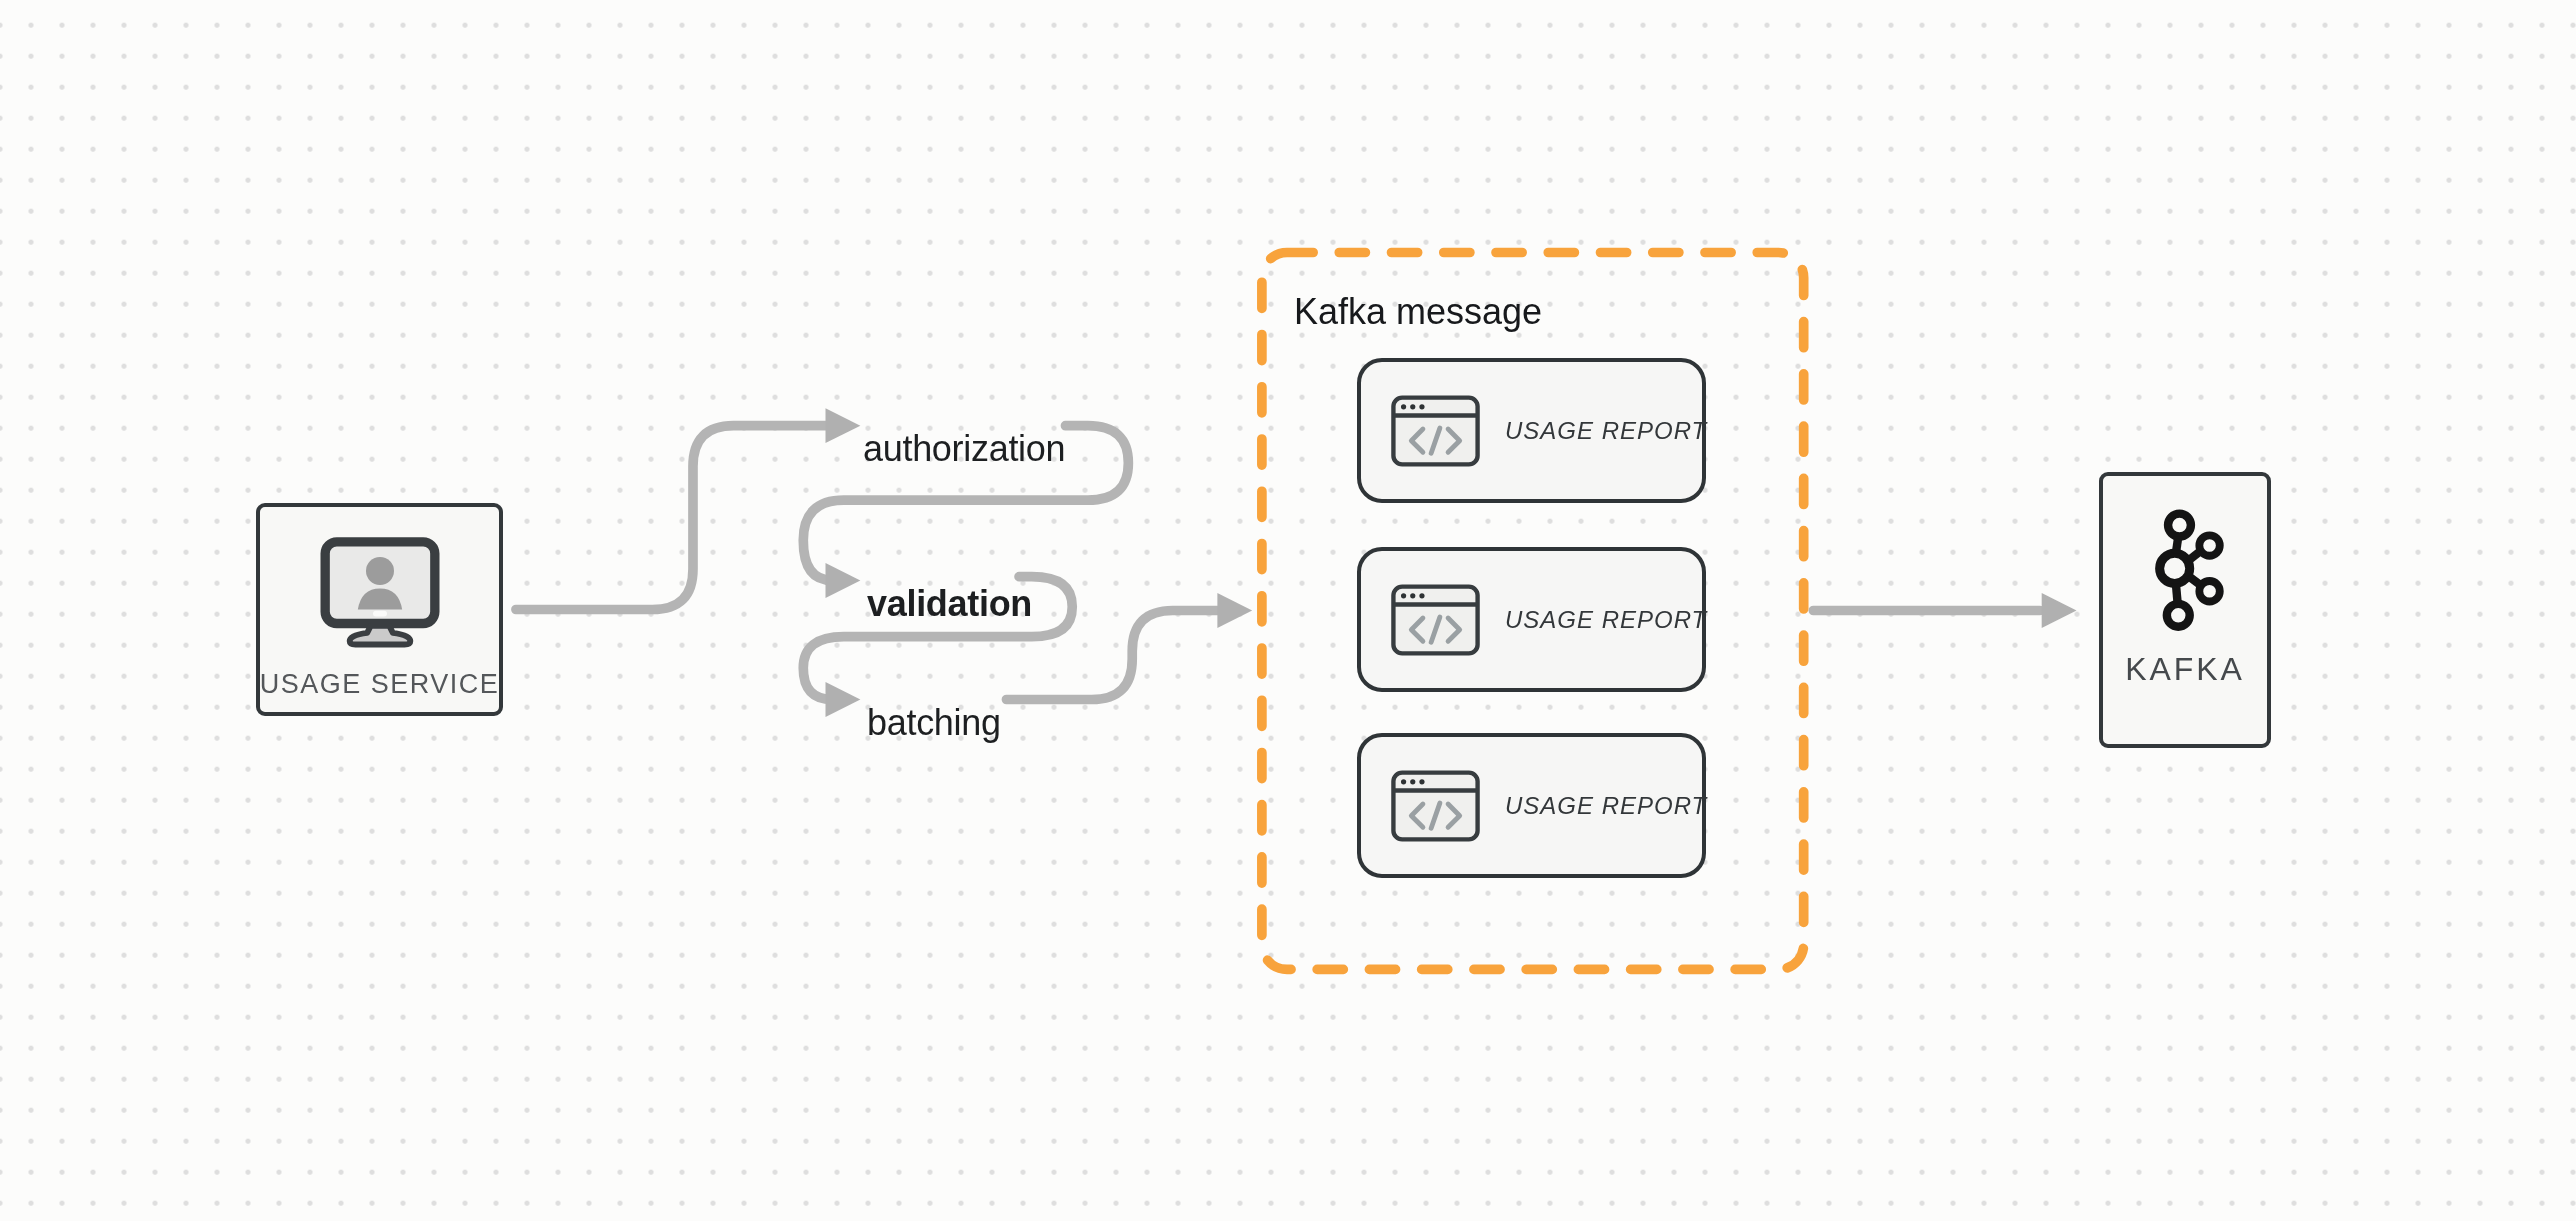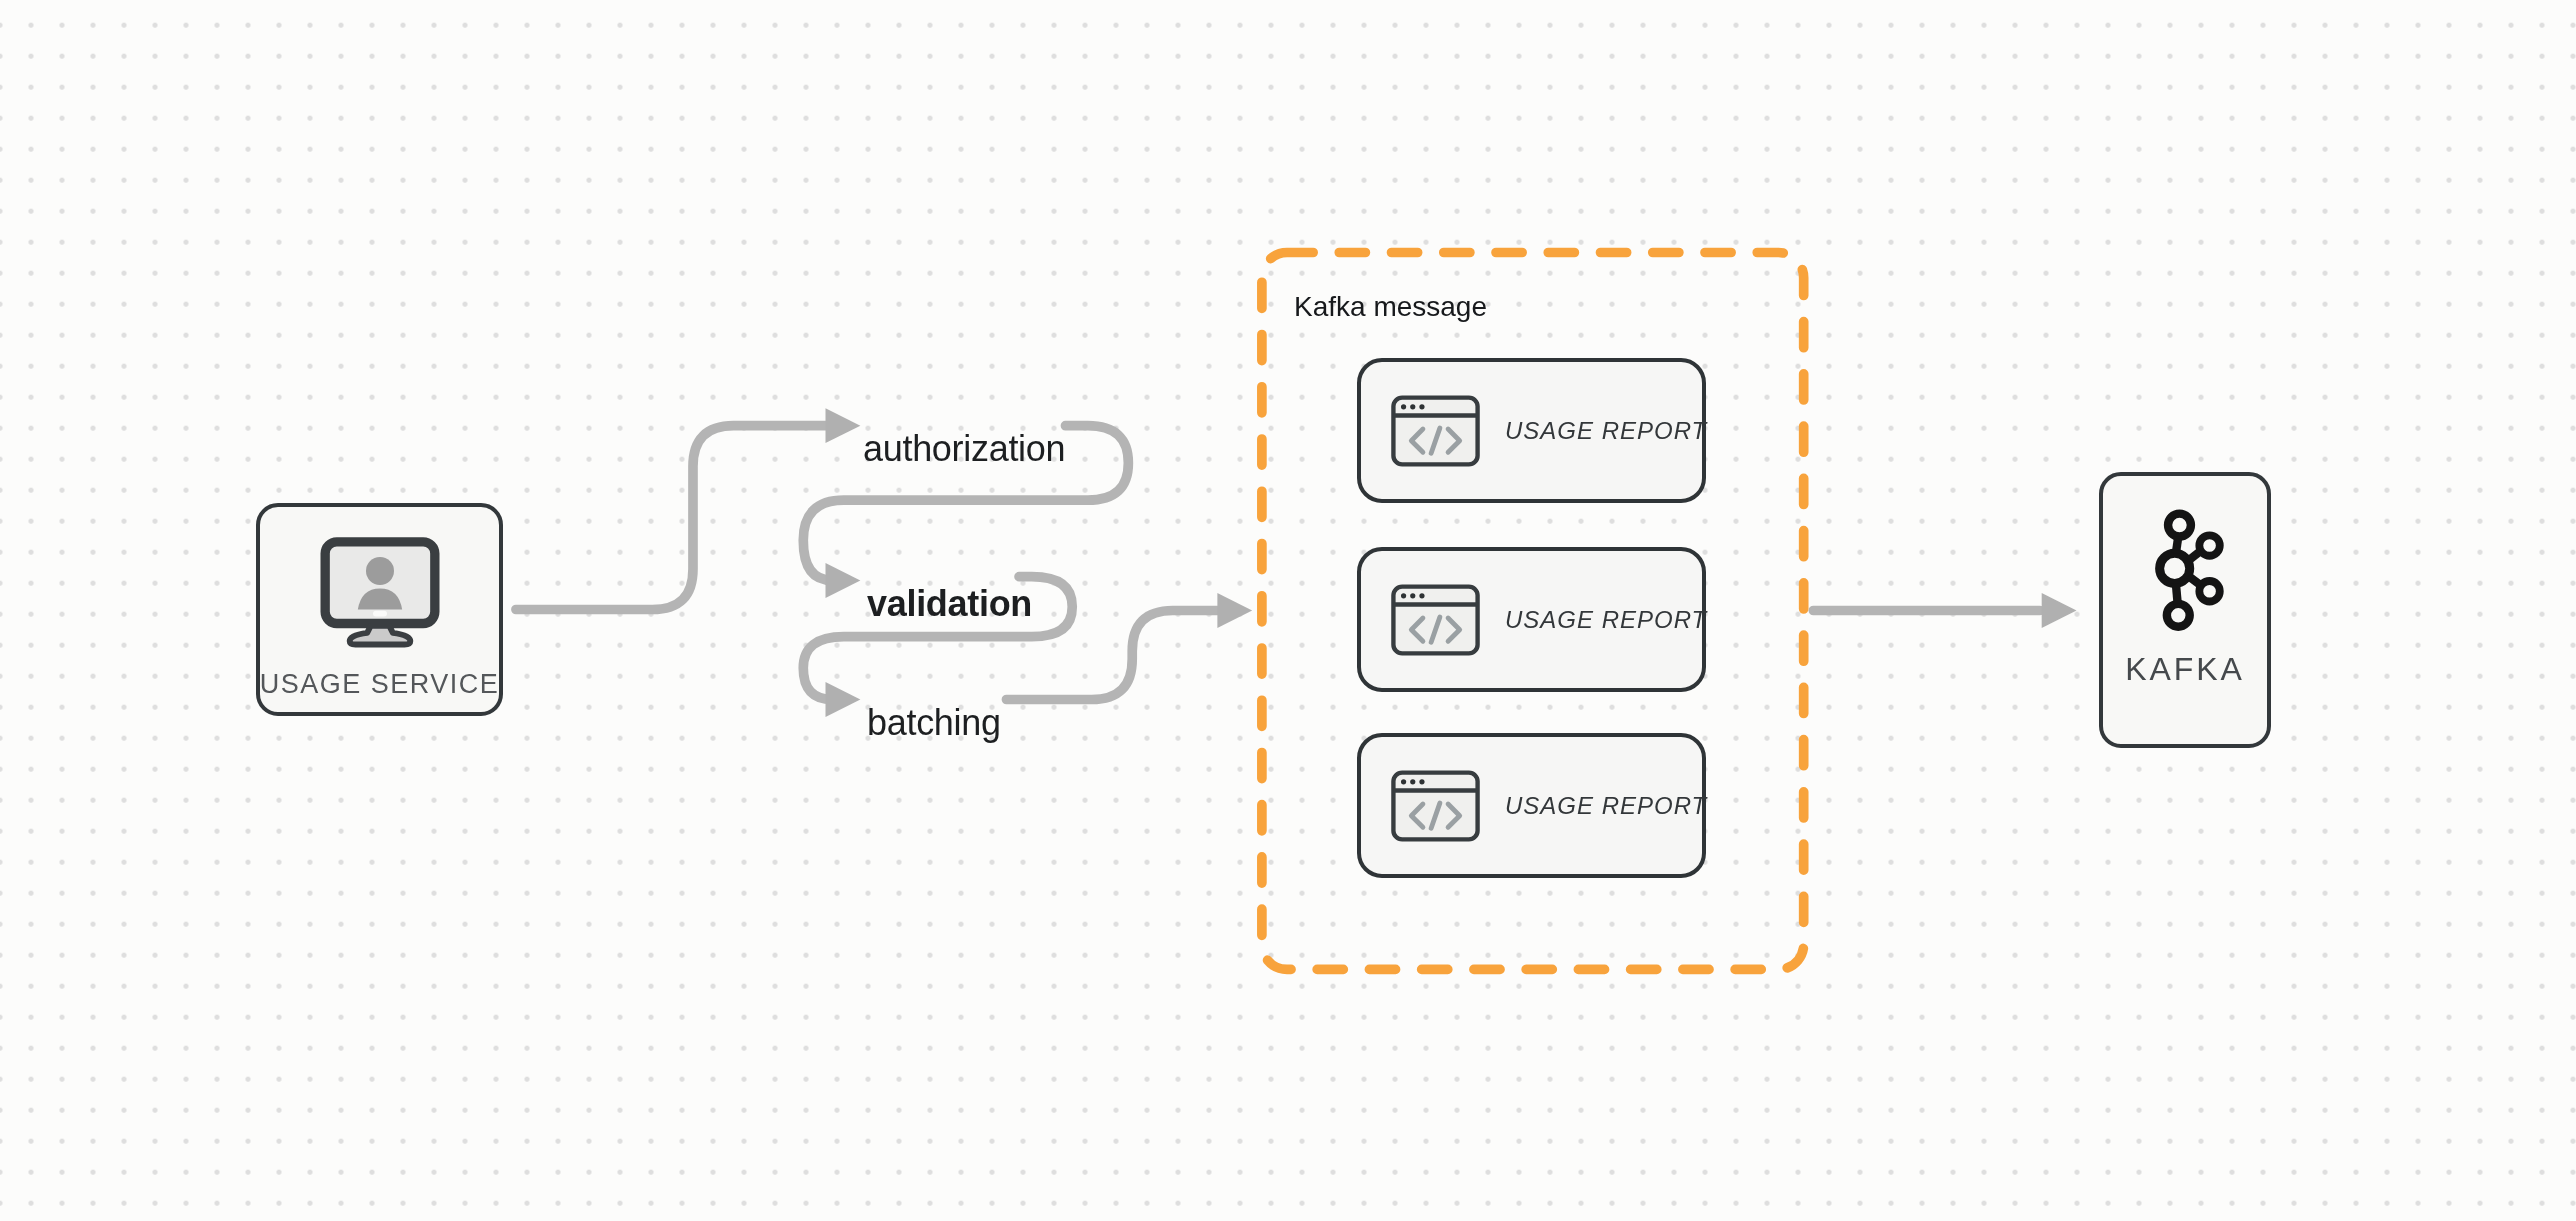--- a/index.html
+++ b/index.html
@@ -22,21 +22,21 @@
     position: absolute;
     left: 0; top: 0;
     width: 2576px; height: 1221px;
     pointer-events: none;
   }
   
   .node {
     position: absolute;
     background: #f8f8f6;
     border: 4.8px solid #33383b;
-    border-radius: 22px;
+    border-radius: 9px;
     display: flex;
     flex-direction: column;
     align-items: center;
   }
   .node-usage-service {
     left: 256px; top: 503px;
     width: 247px; height: 213px;
     padding-top: 29px;
   }
   .node-usage-service .node-label {
@@ -69,21 +69,21 @@
     white-space: nowrap;
     margin-top: 24px;
   }
   .step-authorization { left: 863px; top: 426px; }
   .step-validation    { left: 867px; top: 581px; font-weight: bold; }
   .step-batching      { left: 867px; top: 700px; }
   
   .group-title {
     position: absolute;
     left: 1294px; top: 291px;
-    font-size: 28px;
+    font-size: 36px;
     font-weight: 500;
     color: #17191c;
     white-space: nowrap;
   }
   .report-card {
     position: absolute;
     left: 1357px;
     width: 349px; height: 145px;
     background: #f6f6f5;
     border: 4.8px solid #2f3437;

